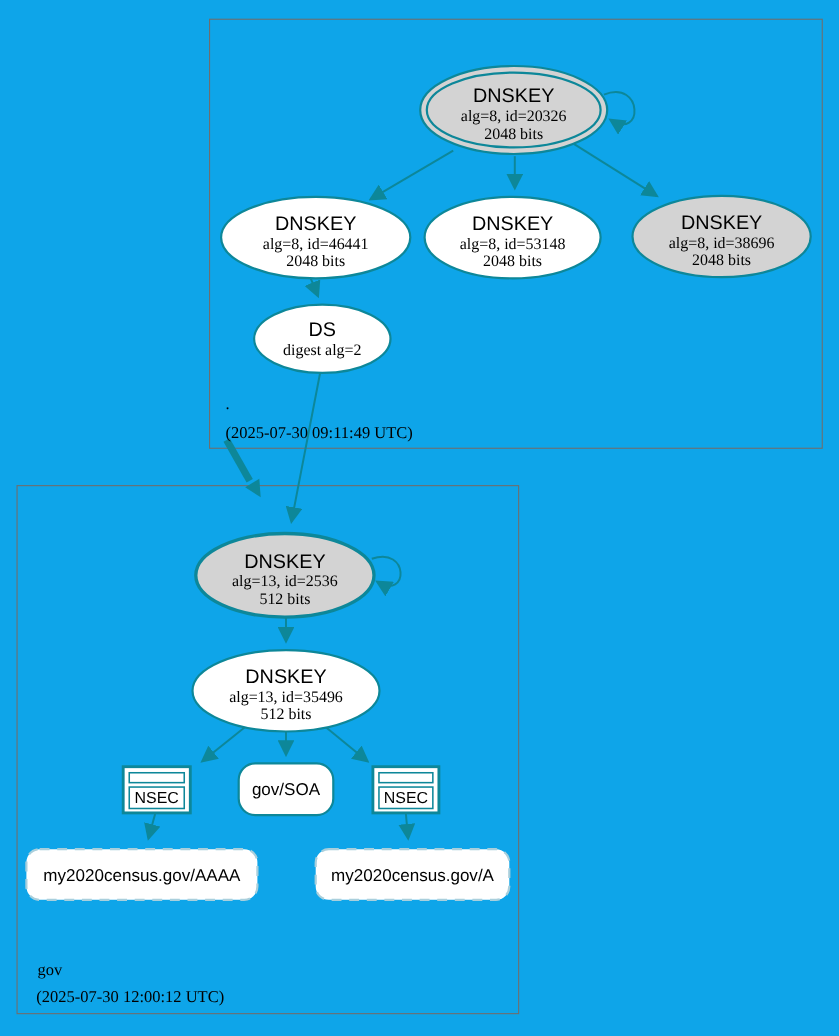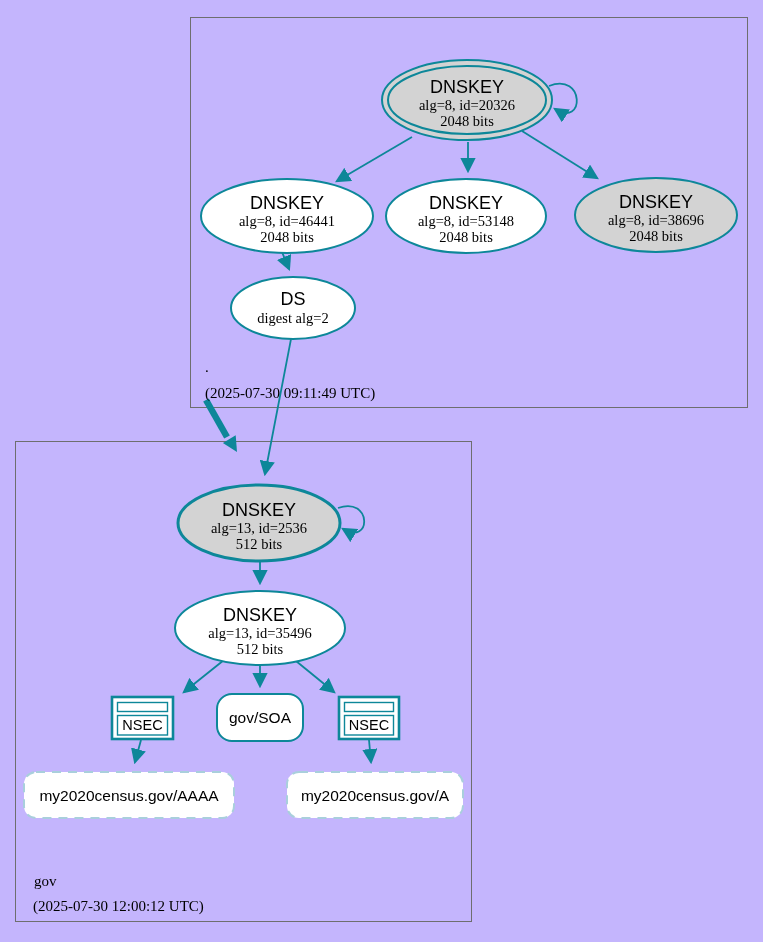--- a/index.html
+++ b/index.html
@@ -3,21 +3,21 @@
 <meta charset="utf-8">
 <style>
   :root{
     --teal:#0d8799;
     --node-gray:#d3d3d3;
     --cluster-border:#6e6e6e;
     --dashed-border:#a9cfdc;
     --ink:#000000;
   }
   html,body{margin:0;padding:0;background:#ffffff;}
-  .stage{position:relative;width:763px;height:942px;background:#c4b5fd;overflow:hidden;}
+  .stage{position:relative;width:763px;height:942px;background:#0ea5e9;overflow:hidden;}
   svg{display:block;}
   .cluster{fill:none;stroke:var(--cluster-border);stroke-width:1;}
   .edge{stroke:var(--teal);stroke-width:1.8;fill:none;}
   .edge-thick{stroke:var(--teal);stroke-width:6.5;fill:none;}
   .teal-fill{fill:var(--teal);}
   .nb{stroke:var(--teal);stroke-width:2;}
   .nb3{stroke:var(--teal);stroke-width:3;}
   .nb26{stroke:var(--teal);stroke-width:2.6;}
   .nb14{stroke:var(--teal);stroke-width:1.4;}
   .fw{fill:#ffffff;}

